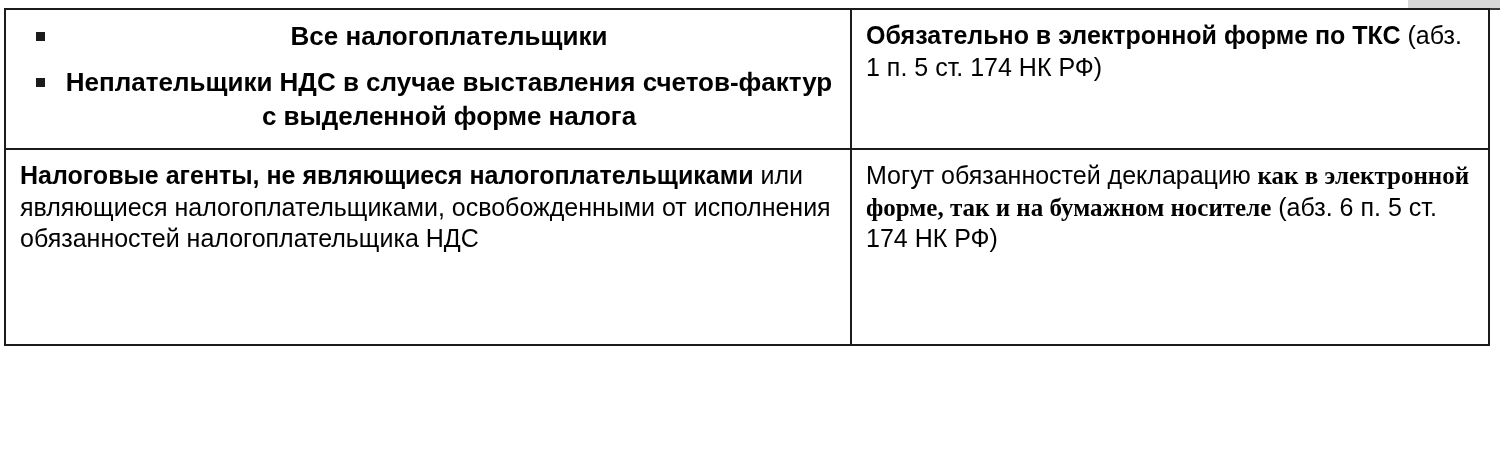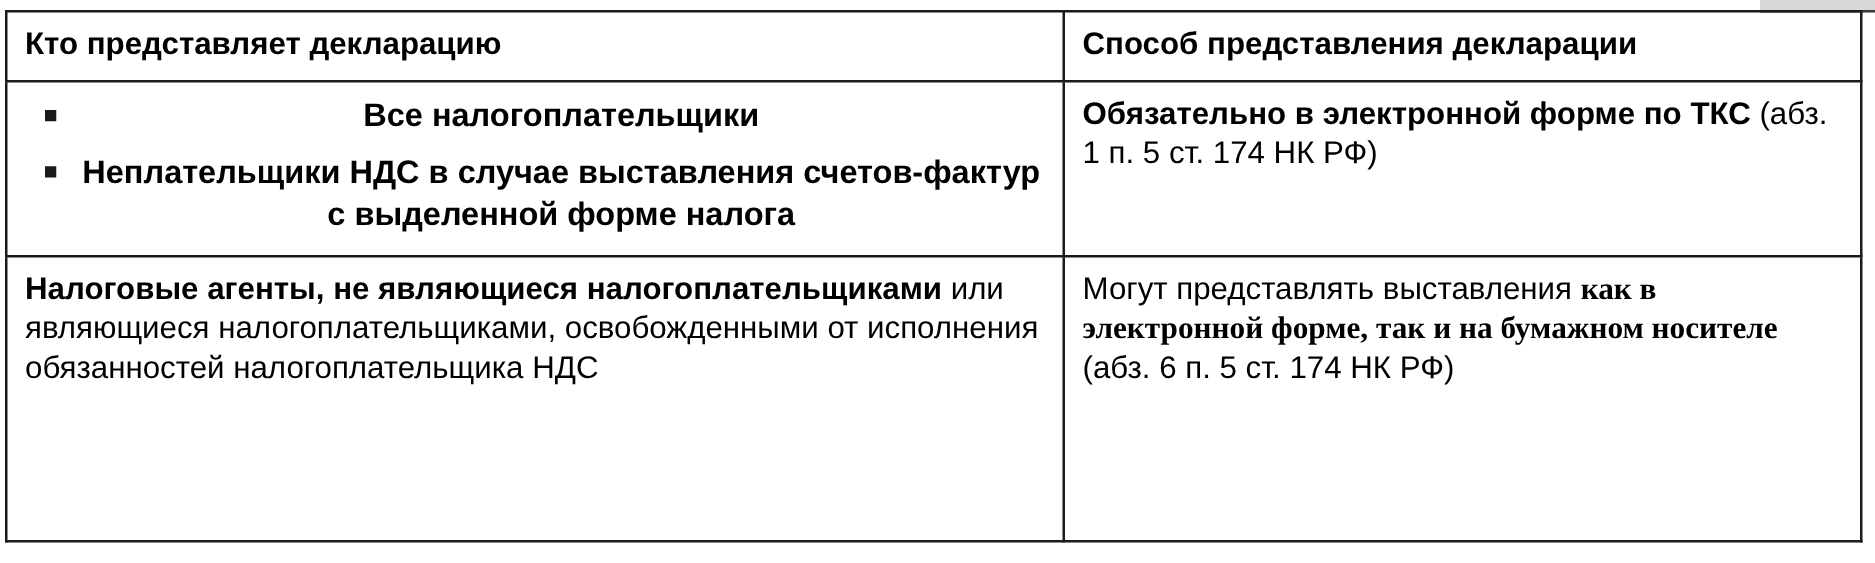--- a/index.html
+++ b/index.html
@@ -88,21 +88,21 @@
   }
   .row-body-a td { padding-top: 16px; }
 
   .cell-b-1 {
     font-size: 26px;
     line-height: 1.3;
     padding-top: 44px;
   }
   .cell-b-1 .b { font-weight: bold; }
 
-  .row-body-b { height: 228px; }
+  .row-body-b { height: 196px; }
   .cell-a-2 {
     font-size: 25px;
     line-height: 1.33;
     padding-top: 16px;
   }
   .cell-a-2 .b { font-weight: bold; }
 
   .cell-b-2 {
     font-size: 25px;
     line-height: 1.33;
@@ -118,24 +118,20 @@
 <div class="page">
 
   <div class="top-artifact"></div>
 
   <table class="decl-table">
     <colgroup>
       <col class="col-a">
       <col class="col-b">
     </colgroup>
     <tbody>
-      <tr>
-        <th class="head-cell">Кто представляет декларацию</th>
-        <th class="head-cell">Способ представления декларации</th>
-      </tr>
 
       <tr class="row-body-a">
         <td>
           <ul class="bullet-list">
             <li>
               <span class="sq"></span>
               <span>Все налогоплательщики</span>
             </li>
             <li>
               <span class="sq"></span>
@@ -146,19 +142,19 @@
         <td class="cell-b-1">
           <span class="b seg">Обязательно в электронной форме по ТКС</span><span class="seg"> (абз. 1 п. 5 ст. 174 НК РФ)</span>
         </td>
       </tr>
 
       <tr class="row-body-b">
         <td class="cell-a-2">
           <span class="b seg">Налоговые агенты, не являющиеся налогоплательщиками</span><span class="seg"> или являющиеся налогоплательщиками, освобожденными от исполнения обязанностей налогоплательщика НДС</span>
         </td>
         <td class="cell-b-2">
-          <span class="seg">Могут представлять выставления </span><span class="b seg">как в электронной форме, так и на бумажном носителе</span><span class="seg"> (абз. 6 п. 5 ст. 174 НК РФ)</span>
+          <span class="seg">Могут обязанностей декларацию </span><span class="b seg">как в электронной форме, так и на бумажном носителе</span><span class="seg"> (абз. 6 п. 5 ст. 174 НК РФ)</span>
         </td>
       </tr>
     </tbody>
   </table>
 
 </div>
 
 </body></html>

